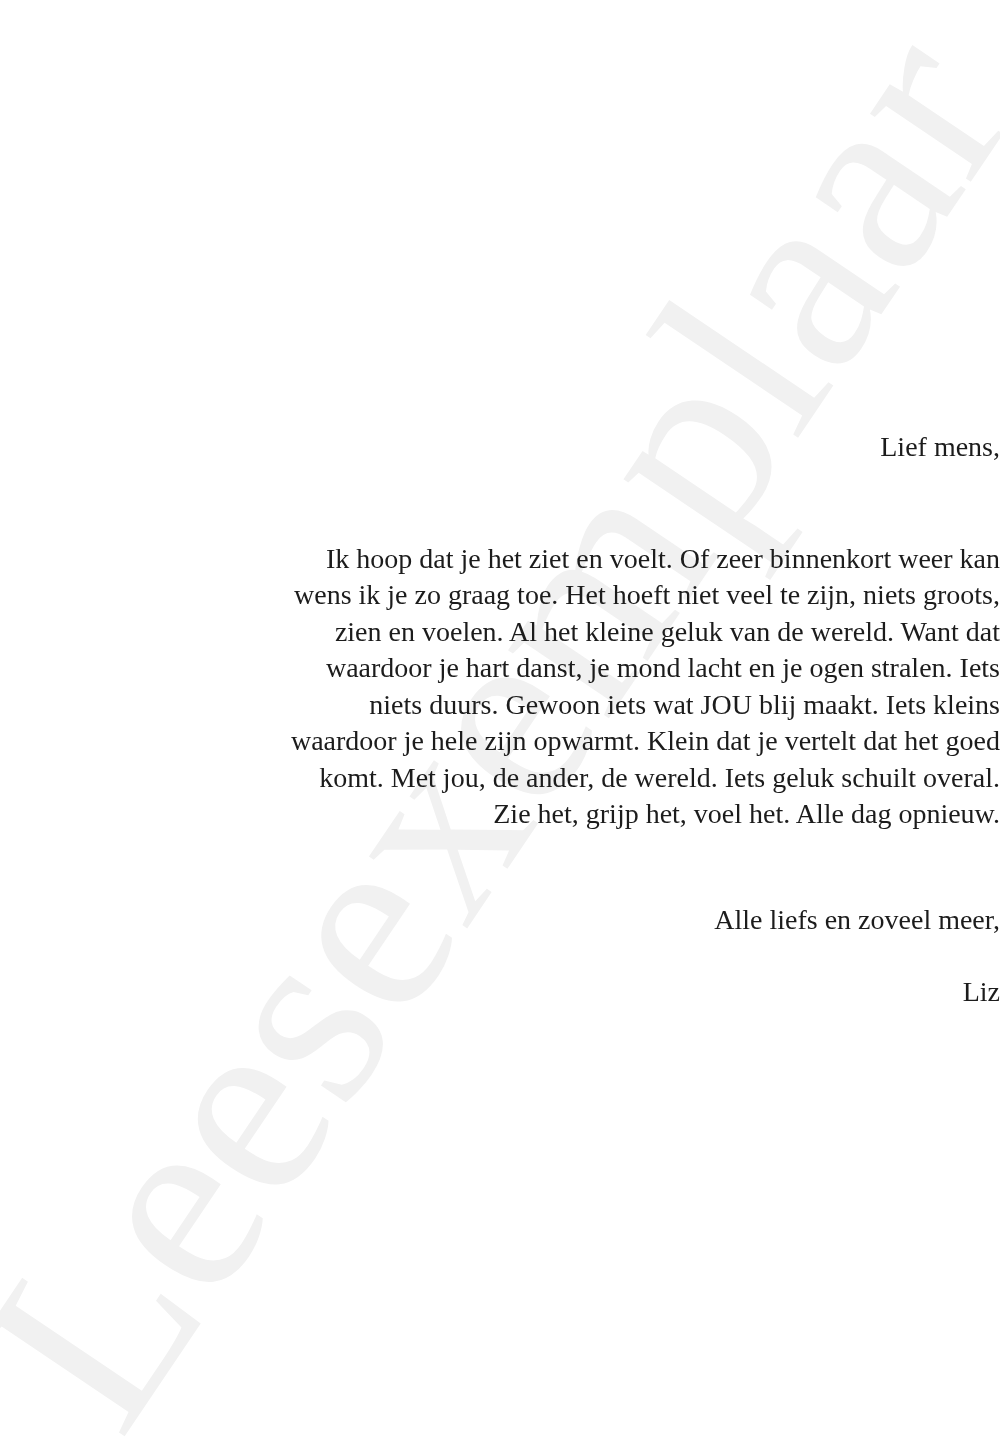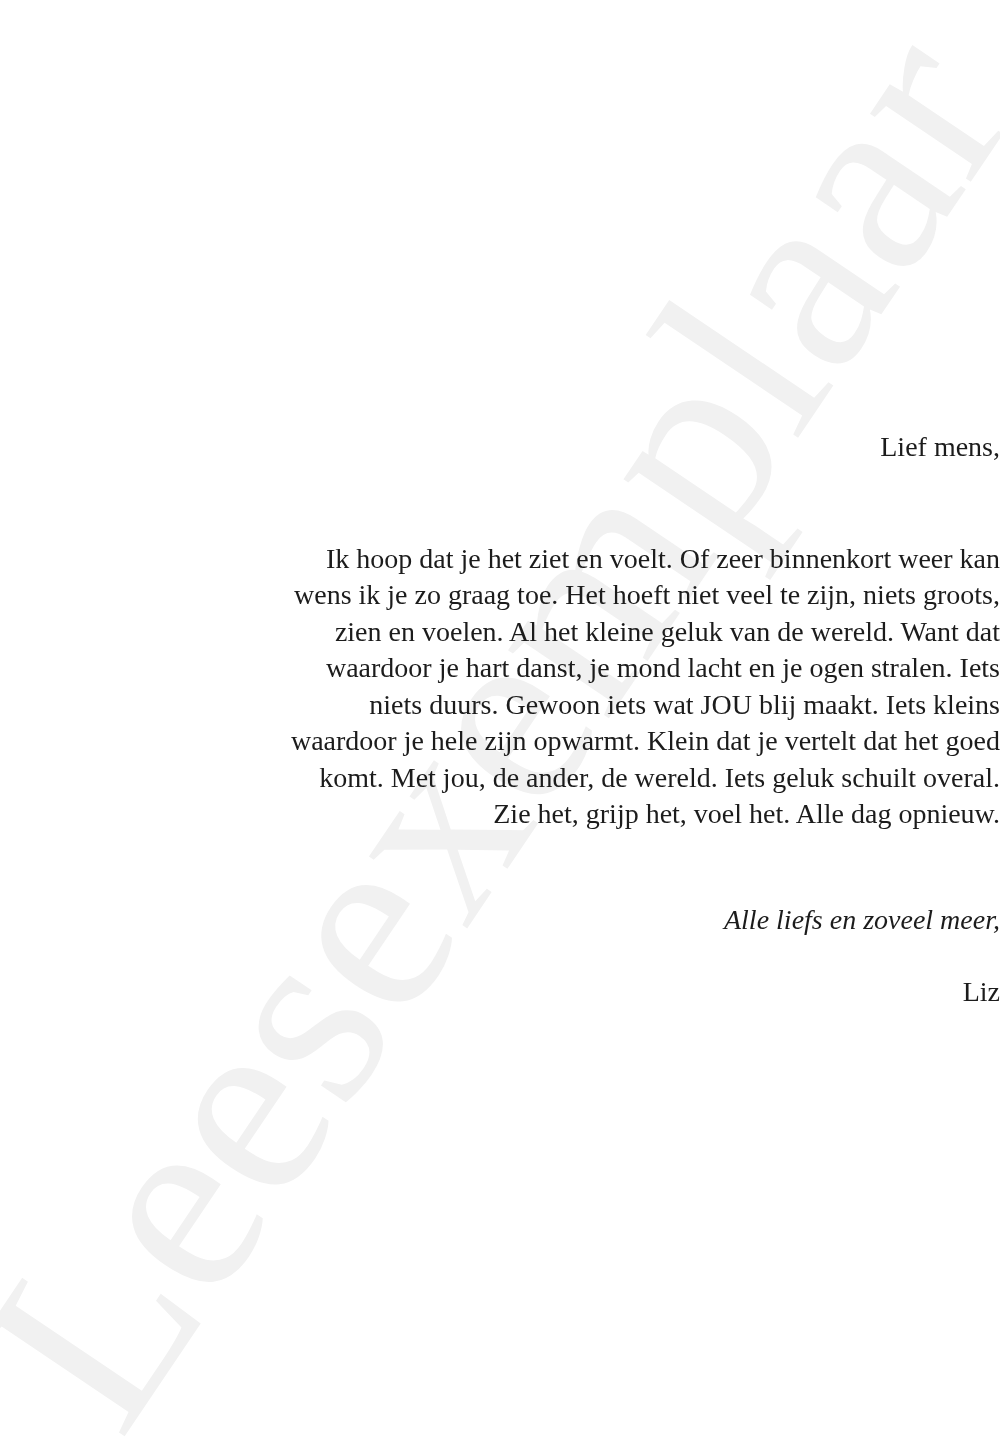--- a/index.html
+++ b/index.html
@@ -43,21 +43,20 @@
     margin: 0 0 75px 0;
   }
   .body-block {
     margin: 0;
   }
   .body-line {
     white-space: nowrap;
   }
   .closing {
     margin: 69px 0 0 0;
-    font-style: italic;
   }
   .signature {
     margin: 36px 0 0 0;
   }
 </style>
 </head>
 <body>
 
 <div class="page">
 

